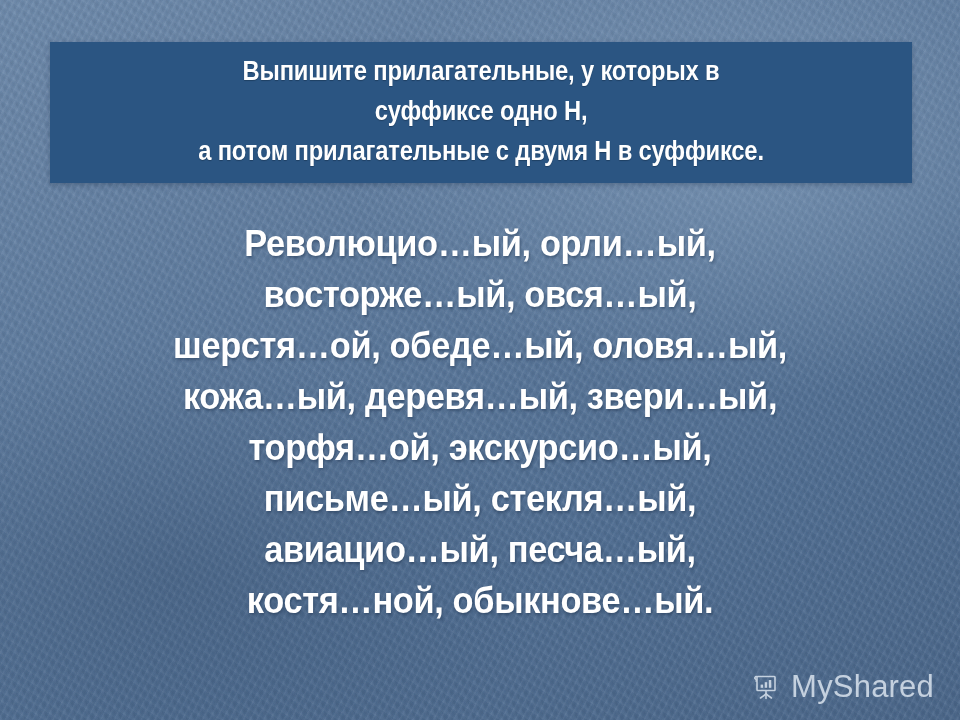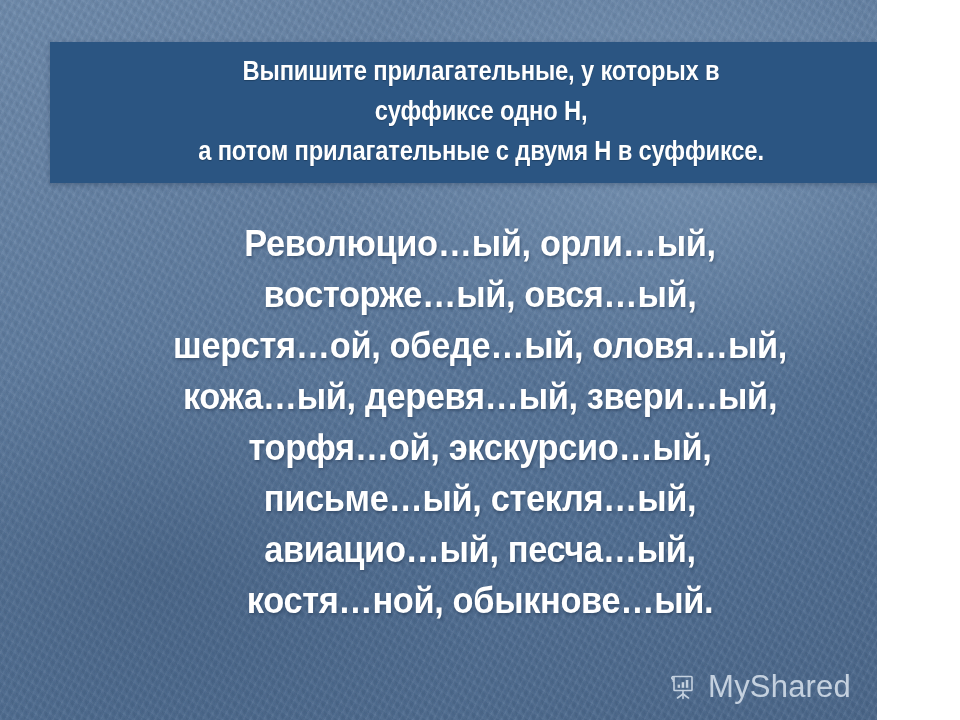--- a/index.html
+++ b/index.html
@@ -9,21 +9,21 @@
   }
   body {
     width: 960px;
     height: 720px;
     overflow: hidden;
     font-family: "Liberation Sans", sans-serif;
   }
 
   #slide {
     position: relative;
-    width: 877px;
+    width: 960px;
     height: 720px;
     overflow: hidden;
     background-color: #5a7a9e;
     background-image:
       radial-gradient(ellipse 70% 55% at 78% 22%, rgba(170,195,220,0.30) 0%, rgba(170,195,220,0.0) 60%),
       radial-gradient(ellipse 60% 50% at 18% 80%, rgba(40,62,92,0.22) 0%, rgba(40,62,92,0.0) 65%),
       repeating-linear-gradient(118deg, rgba(255,255,255,0.045) 0px, rgba(255,255,255,0.045) 1px, rgba(0,0,0,0.0) 2px, rgba(0,0,0,0.035) 4px, rgba(0,0,0,0.0) 6px),
       repeating-linear-gradient(33deg, rgba(255,255,255,0.035) 0px, rgba(255,255,255,0.035) 1px, rgba(0,0,0,0.0) 3px, rgba(0,0,0,0.03) 5px, rgba(0,0,0,0.0) 8px),
       repeating-linear-gradient(72deg, rgba(255,255,255,0.025) 0px, rgba(255,255,255,0.025) 2px, rgba(0,0,0,0.022) 3px, rgba(0,0,0,0.0) 7px),
       linear-gradient(160deg, #6d89aa 0%, #5e7b9e 35%, #4f6d91 72%, #4a6689 100%);

